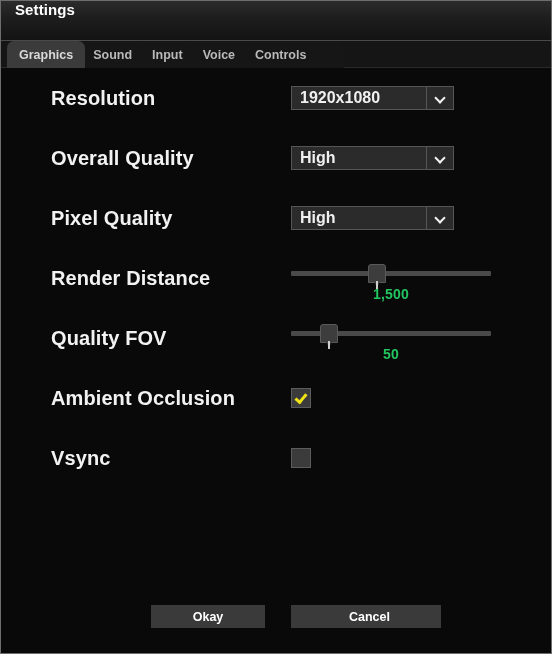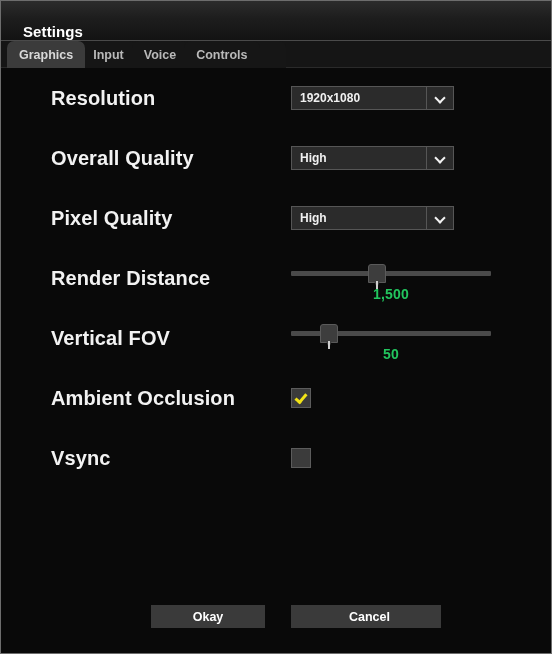--- a/index.html
+++ b/index.html
@@ -29,22 +29,22 @@
   }
 
   
   #titlebar {
     height: 40px;
     flex: 0 0 40px;
     box-sizing: border-box;
     background: linear-gradient(180deg, #2c2c2c 0%, #1d1d1d 45%, #131313 100%);
     border-bottom: 1px solid #4a4a4a;
     display: flex;
-    align-items: flex-end;
-    padding-left: 22px;
+    align-items: flex-start;
+    padding-left: 14px;
   }
   #title-text {
     color: #ffffff;
     font-size: 15px;
     font-weight: bold;
     letter-spacing: 0.1px;
   }
 
   
   #tabstrip {
@@ -135,21 +135,21 @@
     border: 1px solid #565656;
     display: flex;
     align-items: stretch;
   }
   .dropdown-value {
     flex: 1 1 auto;
     display: flex;
     align-items: center;
     padding-left: 8px;
     color: #f0f0f0;
-    font-size: 12px;
+    font-size: 16px;
     font-weight: bold;
     white-space: nowrap;
     overflow: hidden;
   }
   .dropdown-arrow {
     flex: 0 0 26px;
     border-left: 1px solid #565656;
     background: #2b2b2b;
     display: flex;
     align-items: center;
@@ -301,20 +301,23 @@
 
   <div id="titlebar">
     <span id="title-text">Settings</span>
   </div>
 
   <div id="tabstrip">
     <div class="tab active">
       <span>Graphics</span>
     </div>
     <div class="tab">
+      <span>Sound</span>
+    </div>
+    <div class="tab">
       <span>Input</span>
     </div>
     <div class="tab">
       <span>Voice</span>
     </div>
     <div class="tab">
       <span>Controls</span>
     </div>
     <div class="tab-spacer-end"></div>
   </div>
@@ -355,21 +358,21 @@
       <div class="row-label">Render Distance</div>
       <div class="slider">
         <div class="slider-track"></div>
         <div class="slider-handle" style="left: 43%;"></div>
         <div class="slider-needle" style="left: 43%;"></div>
         <div class="slider-value">1,500</div>
       </div>
     </div>
 
     <div class="row" style="top:240px;">
-      <div class="row-label">Vertical FOV</div>
+      <div class="row-label">Quality FOV</div>
       <div class="slider">
         <div class="slider-track"></div>
         <div class="slider-handle" style="left: 19%;"></div>
         <div class="slider-needle" style="left: 19%;"></div>
         <div class="slider-value">50</div>
       </div>
     </div>
 
     <div class="row" style="top:300px;">
       <div class="row-label">Ambient Occlusion</div>

